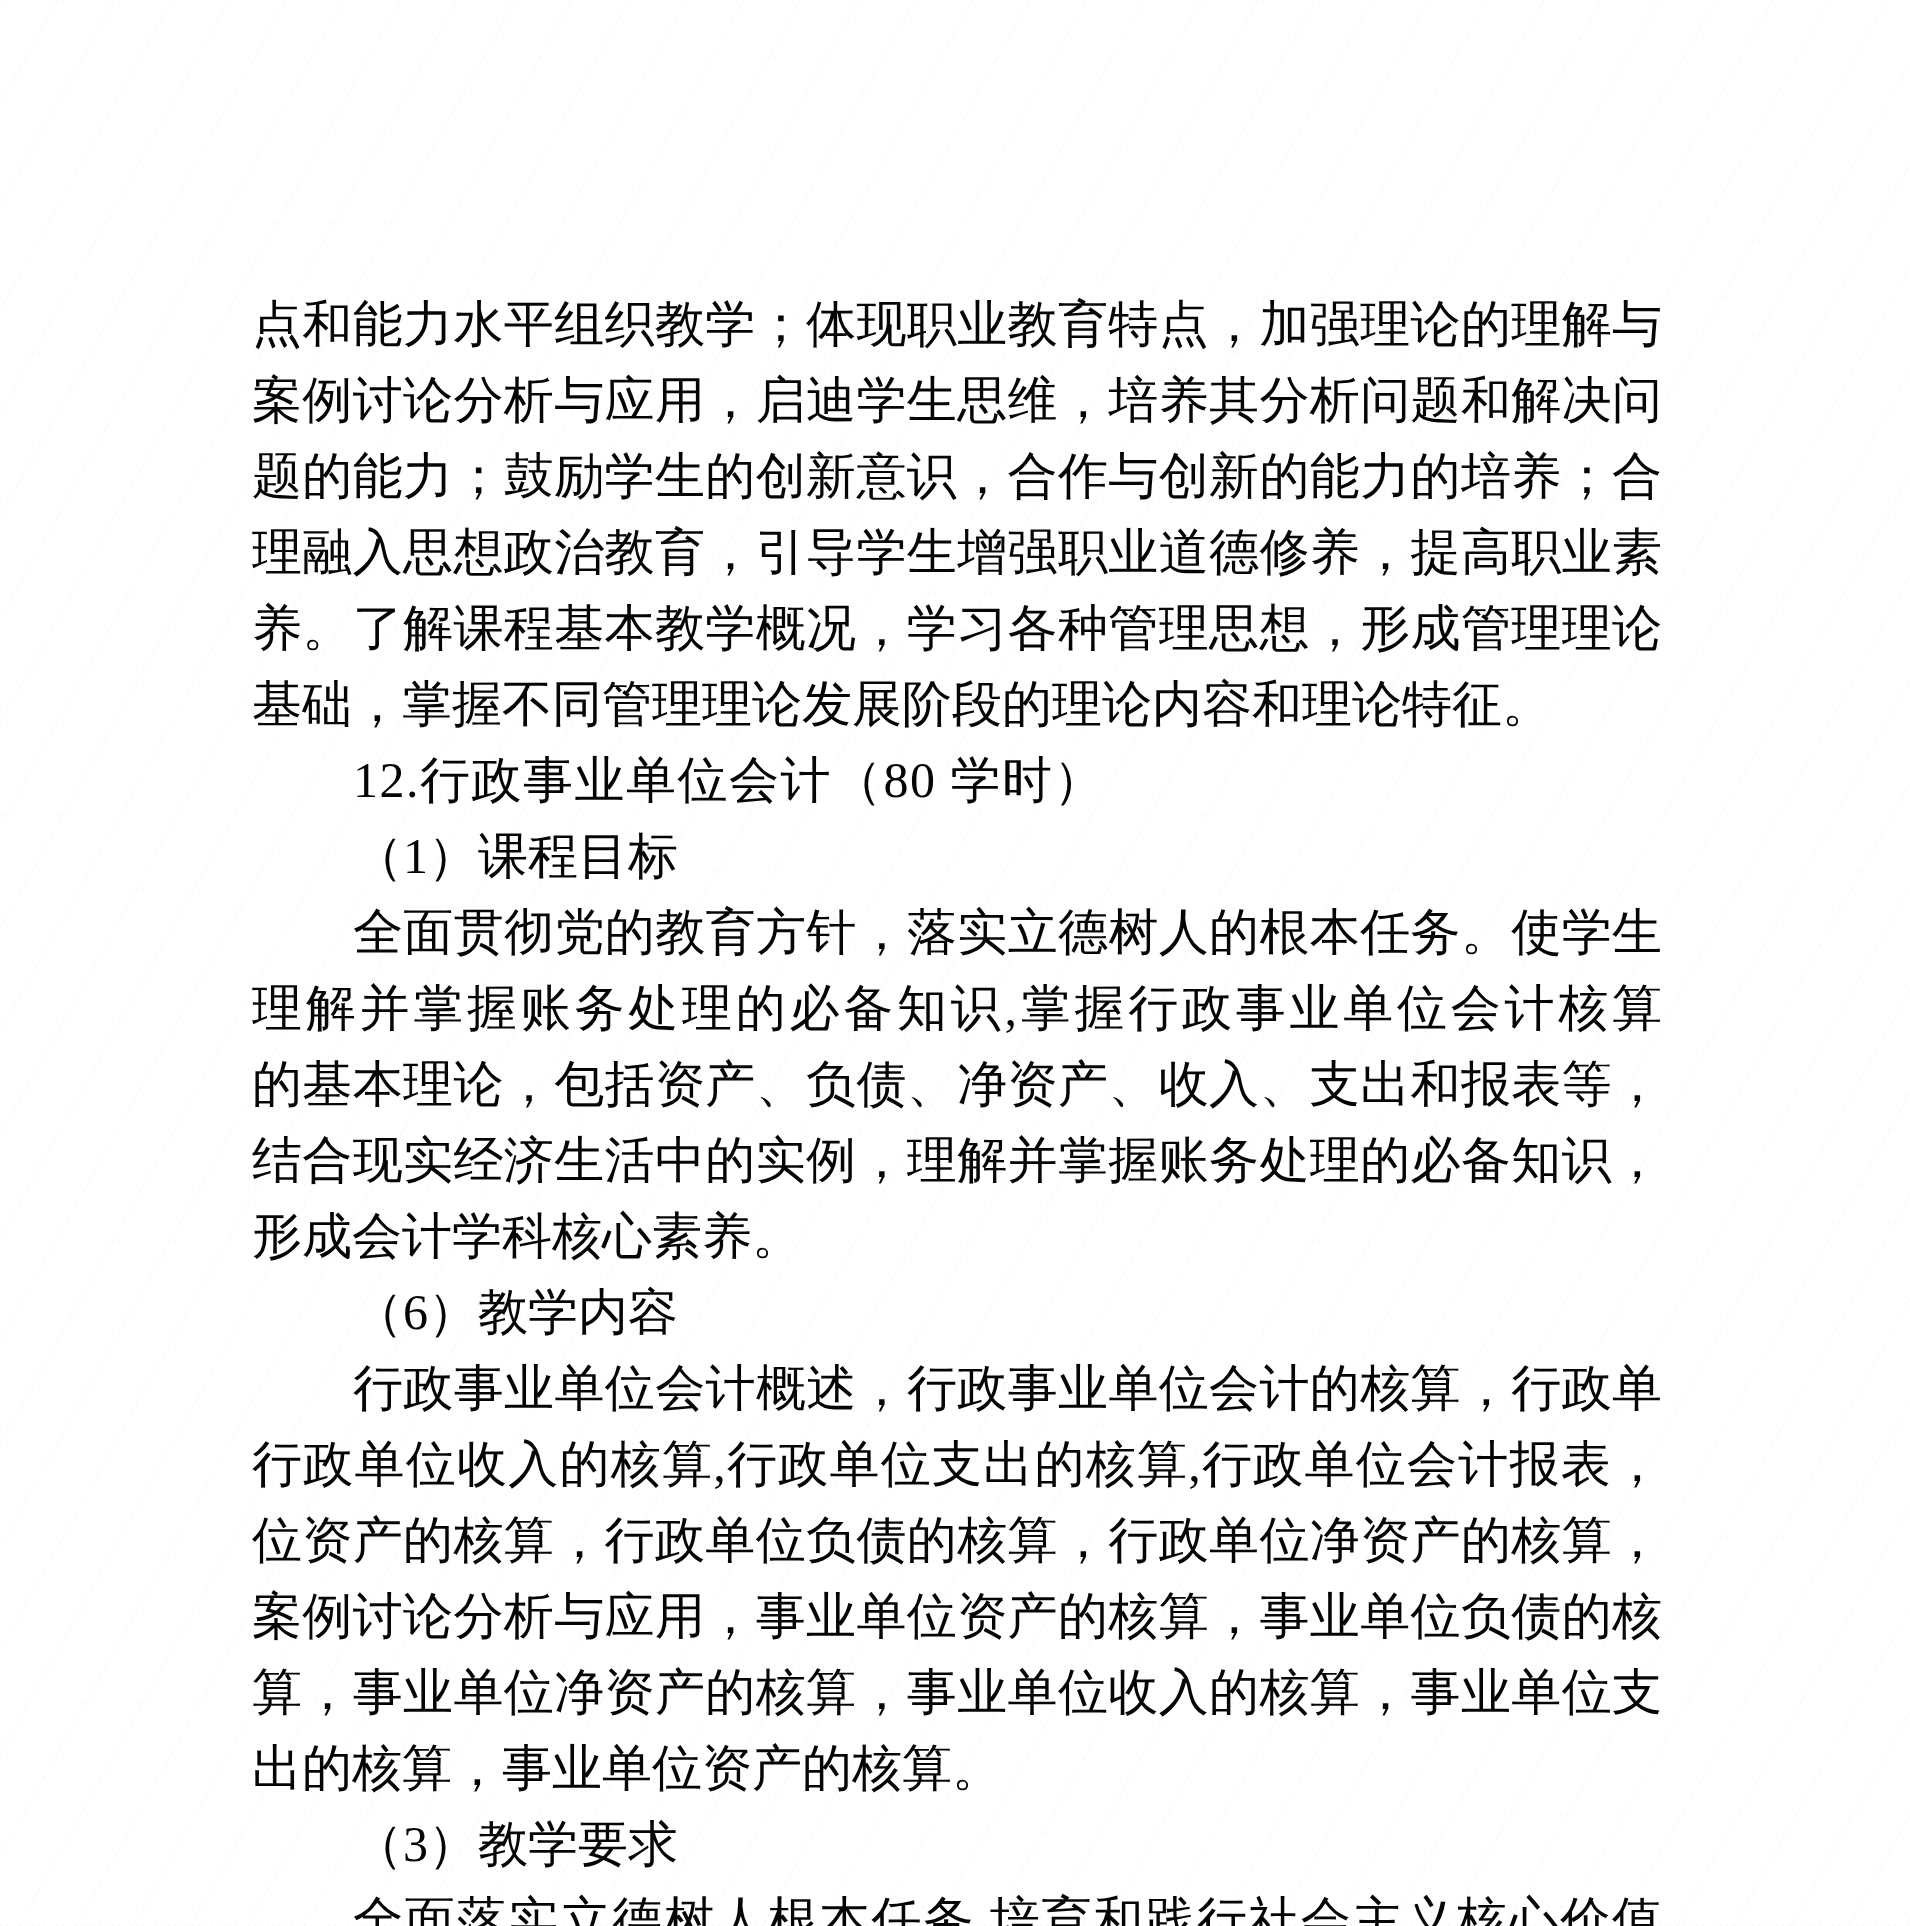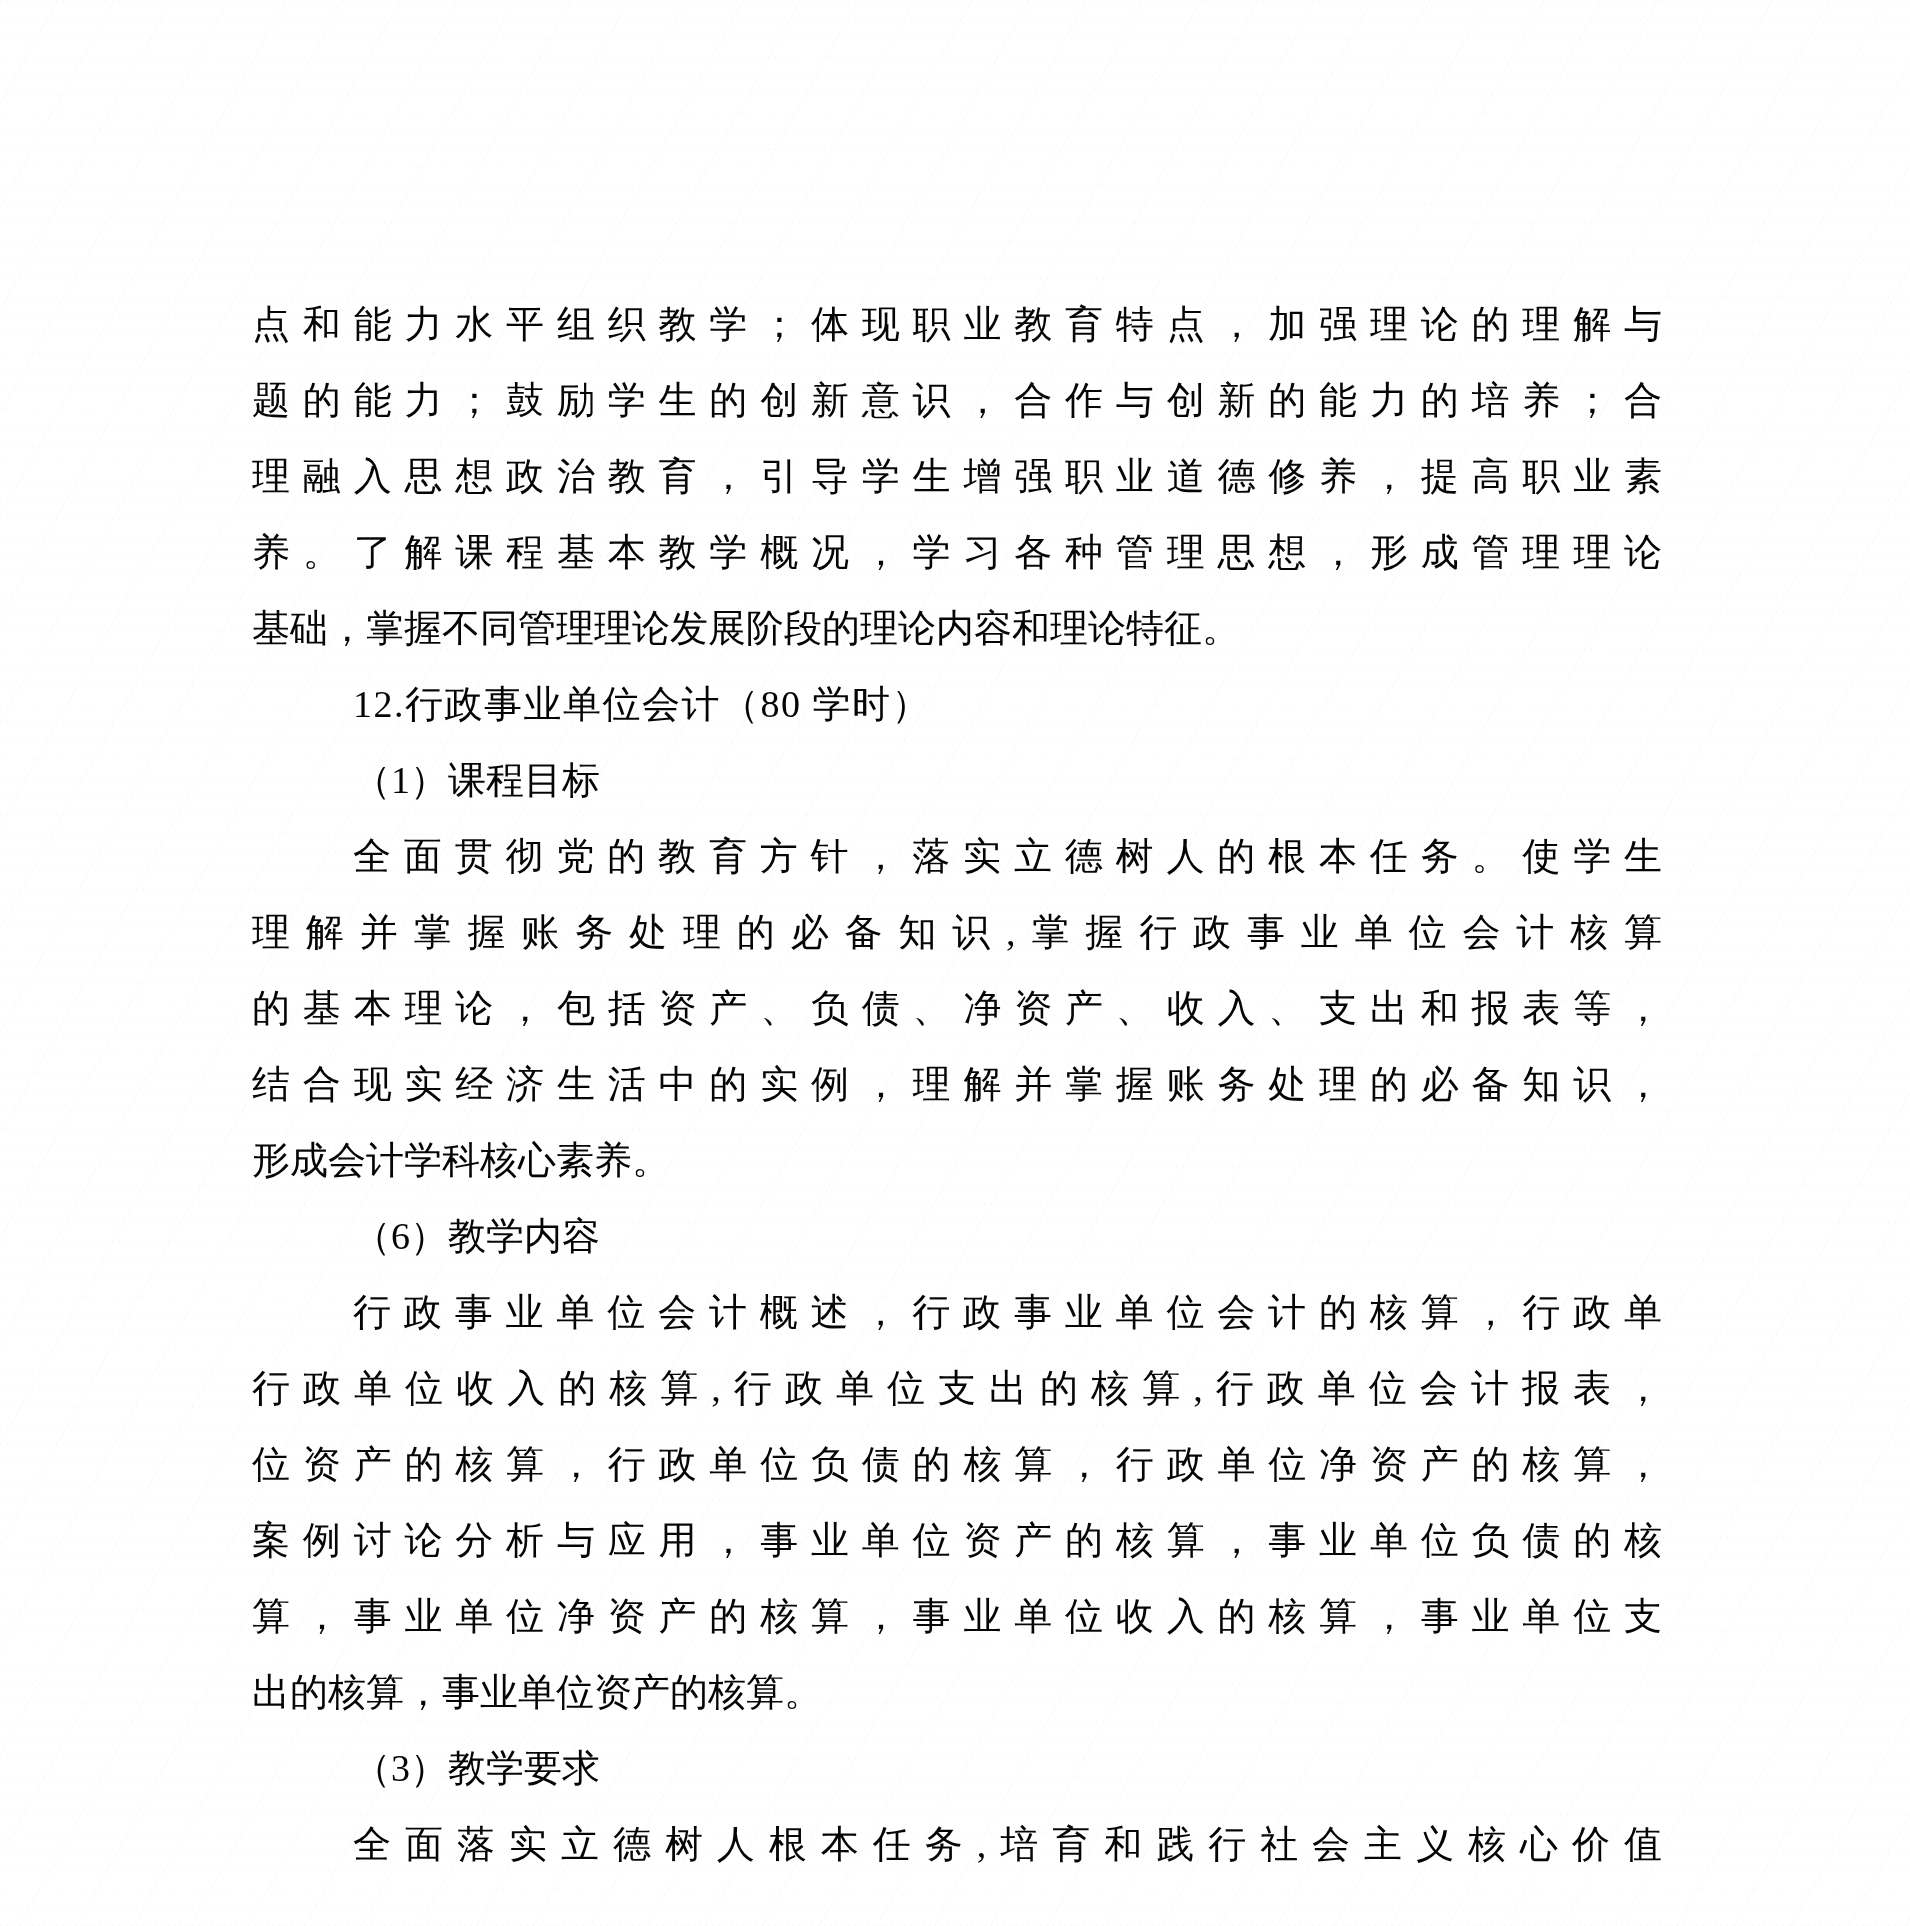--- a/index.html
+++ b/index.html
@@ -36,21 +36,21 @@
   }
   .text-block {
     position: absolute;
     left: 252px;
     top: 286px;
     width: 1410px;
   }
   .line {
     height: 76px;
     line-height: 76px;
-    font-size: 38px;
+    font-size: 50px;
     color: #050505;
     white-space: nowrap;
     letter-spacing: 0;
   }
   .line.fill {
     white-space: normal;
     text-align: justify;
     text-align-last: justify;
     text-justify: inter-character;
   }
@@ -64,20 +64,21 @@
 </style>
 </head>
 <body>
 
 <div class="page">
   <div class="artifact-diag"></div>
   <div class="artifact-dots"></div>
 
   <div class="text-block" id="text-block">
       <div class="line fill">点和能力水平组织教学；体现职业教育特点，加强理论的理解与</div>
+      <div class="line fill">案例讨论分析与应用，启迪学生思维，培养其分析问题和解决问</div>
       <div class="line fill">题的能力；鼓励学生的创新意识，合作与创新的能力的培养；合</div>
       <div class="line fill">理融入思想政治教育，引导学生增强职业道德修养，提高职业素</div>
       <div class="line fill">养。了解课程基本教学概况，学习各种管理思想，形成管理理论</div>
       <div class="line">基础，掌握不同管理理论发展阶段的理论内容和理论特征。</div>
       <div class="line h-num indent">12.行政事业单位会计（80 学时）</div>
       <div class="line indent">（1）课程目标</div>
       <div class="line indent fill">全面贯彻党的教育方针，落实立德树人的根本任务。使学生</div>
       <div class="line fill">理解并掌握账务处理的必备知识,掌握行政事业单位会计核算</div>
       <div class="line fill">的基本理论，包括资产、负债、净资产、收入、支出和报表等，</div>
       <div class="line fill">结合现实经济生活中的实例，理解并掌握账务处理的必备知识，</div>

